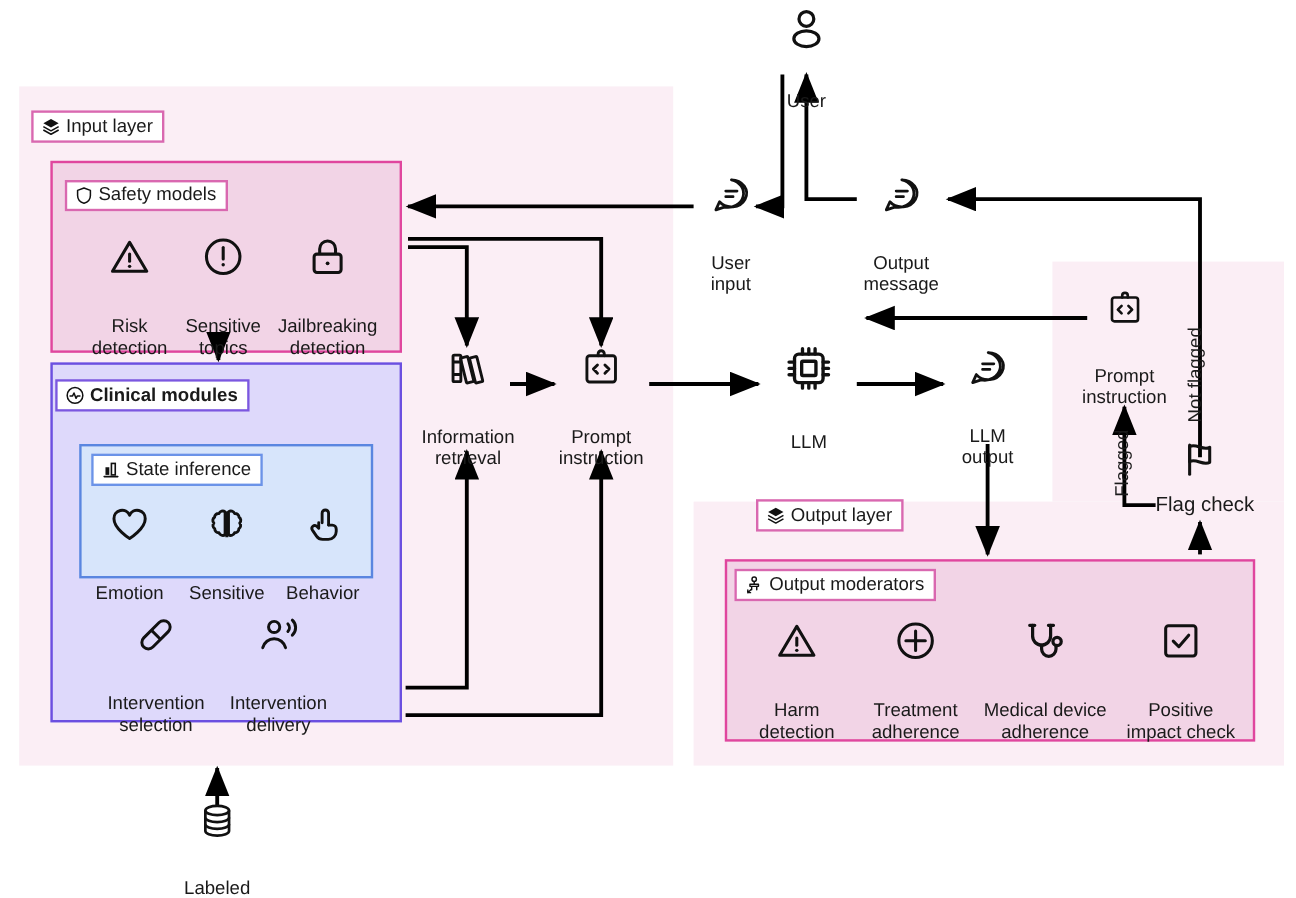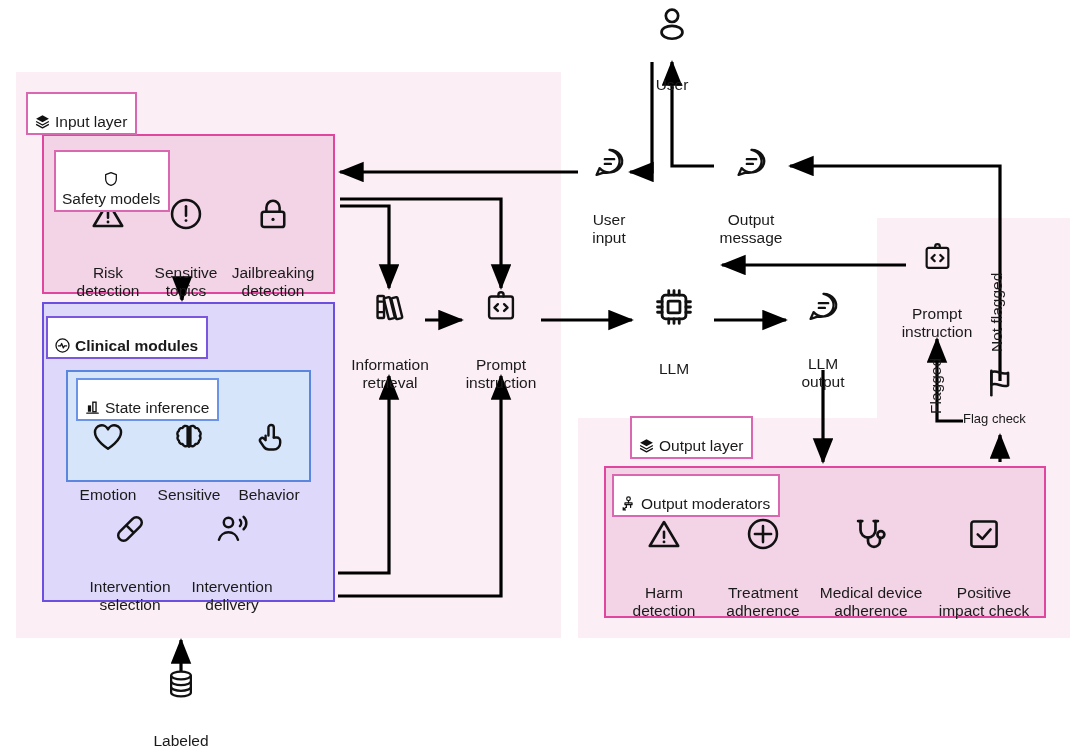--- a/index.html
+++ b/index.html
@@ -35,21 +35,21 @@
     background: #fbeef5;
   }
   .badge {
     position: absolute;
     box-sizing: border-box;
     background: #ffffff;
     border: 2px solid #d968b0;
     display: flex;
     align-items: center;
     gap: 4px;
-    padding: 19px 8px 3px 6px;
+    padding: 3px 8px 3px 6px;
     font-size: 15.5px;
     line-height: 1;
     white-space: nowrap;
     color: #1a1a1a;
     z-index: 6;
   }
   .badge.violet { border-color: #7b57e0; font-weight: bold; }
   .badge.blue { border-color: #6b93e8; }
   .badge .bi { display: inline-flex; align-items: center; }
   .box {
@@ -97,21 +97,21 @@
   .rot-label {
     position: absolute;
     font-size: 15.5px;
     color: #1a1a1a;
     white-space: nowrap;
     transform-origin: 0 0;
     z-index: 5;
   }
   .flat-label {
     position: absolute;
-    font-size: 13px;
+    font-size: 17px;
     color: #1a1a1a;
     white-space: nowrap;
     z-index: 5;
   }
 </style>
 </head>
 <body>
 
 <div id="canvas">
 
@@ -175,21 +175,21 @@
     <span class="bi">
       <svg width="17" height="17" viewBox="0 0 24 24" fill="none" stroke="#111" stroke-width="1.8" stroke-linejoin="round">
         <path d="M12 3 L21 8 L12 13 L3 8 Z" fill="#111" stroke="none"></path>
         <path d="M3 12 L12 17 L21 12"></path>
         <path d="M3 16 L12 21 L21 16"></path>
       </svg>
     </span>
     <span>Input layer</span>
   </div>
 
-  <div class="badge" style="left:54px; top:150px;flex-direction:column;">
+  <div class="badge" style="left:54px; top:150px;">
     <span class="bi">
       <svg width="16" height="16" viewBox="0 0 24 24" fill="none" stroke="#111" stroke-width="1.9" stroke-linejoin="round">
         <path d="M12 2.5 L20 5.5 V12 C20 17 16.3 20.4 12 21.6 C7.7 20.4 4 17 4 12 V5.5 Z"></path>
       </svg>
     </span>
     <span>Safety models</span>
   </div>
 
   <div class="badge violet" style="left:46px; top:316px;">
     <span class="bi">

